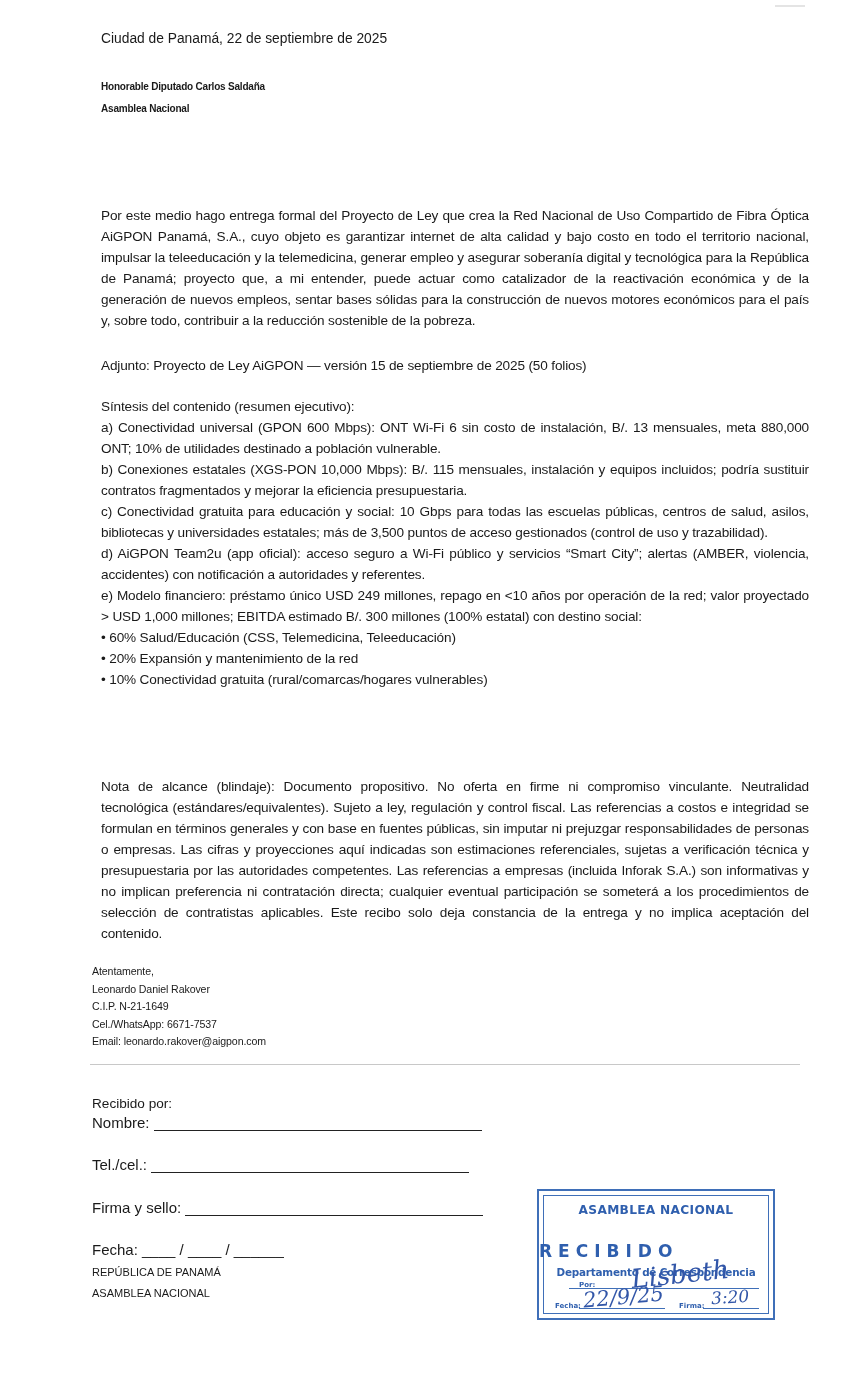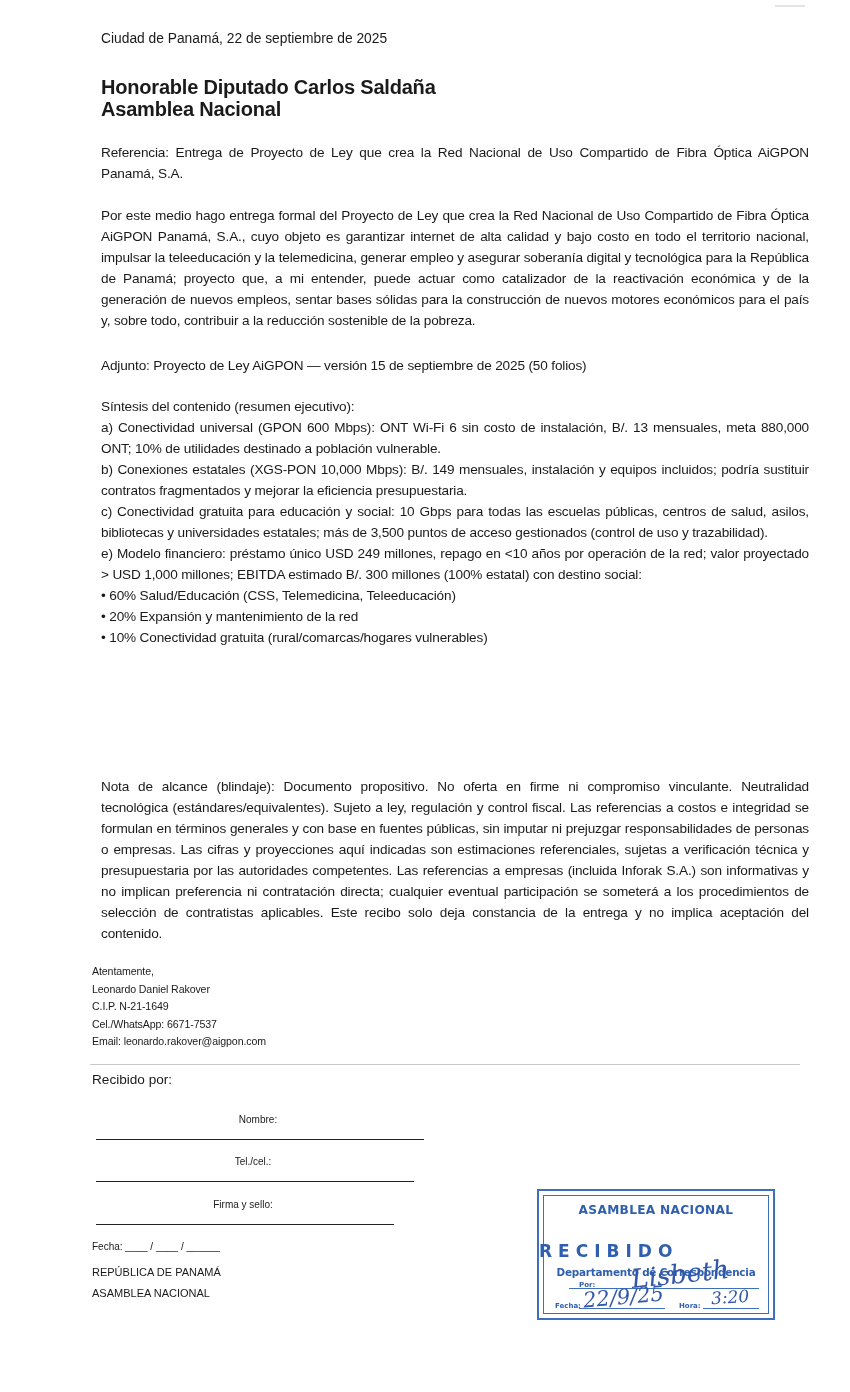--- a/index.html
+++ b/index.html
@@ -5,31 +5,31 @@
     html, body { margin: 0; padding: 0; }
     body {
       width: 850px; height: 1392px; background: #ffffff; position: relative; overflow: hidden;
       font-family: "Liberation Sans", "DejaVu Sans", sans-serif; color: #1a1a1a;
     }
     .page { position: absolute; left: 0; top: 0; width: 850px; height: 1392px; }
     .abs { position: absolute; }
     .body-text { font-size: 13.6px; line-height: 21px; letter-spacing: -0.15px; }
     .just { text-align: justify; text-align-last: left; }
     .date-line { left: 101px; top: 31px; font-size: 13.8px; }
-    .addressee { left: 101px; top: 76px; font-size: 20px; font-weight: bold; line-height: 22px; letter-spacing: -0.2px; }
+    .addressee { left: 101px; top: 76px; font-size: 10px; font-weight: bold; line-height: 22px; letter-spacing: -0.2px; }
     .reference { left: 101px; top: 142px; width: 708px; }
     .intro { left: 101px; top: 205px; width: 708px; }
     .attachment { left: 101px; top: 355px; width: 708px; }
     .synthesis { left: 101px; top: 396px; width: 708px; }
     .synthesis p { margin: 0; }
     .note { left: 101px; top: 776px; width: 708px; }
     .signoff { left: 92px; top: 963px; font-size: 10.6px; line-height: 17.6px; letter-spacing: -0.1px; }
     .separator { left: 90px; top: 1064px; width: 710px; height: 0; border-top: 1px solid #c8c8c8; }
-    .received { left: 92px; top: 1072px; font-size: 13.6px; }
-    .field-row { position: absolute; left: 92px; font-size: 10px; display: flex; align-items: center; flex-direction: column; }
+    .received { left: 92px; top: 1096px; font-size: 13.6px; }
+    .field-row { position: absolute; left: 92px; font-size: 15px; display: flex; align-items: flex-end; }
     .field-line { border-bottom: 1px solid #222; height: 14px; margin-left: 4px; }
     .footer-lines { left: 92px; top: 1262px; font-size: 11px; line-height: 21px; }
     .stamp {
       left: 537px; top: 1189px; width: 238px; height: 131px; border: 2px solid #3f6fb8;
       box-sizing: border-box; color: #2f5fae; font-family: "DejaVu Sans", "Liberation Sans", sans-serif;
     }
     .stamp-inner { position: absolute; left: 4px; top: 4px; right: 4px; bottom: 4px; border: 1px solid #3f6fb8; }
     .stamp-title { position: absolute; left: 0; right: 0; top: 12px; text-align: center; font-weight: bold; font-size: 12.2px; letter-spacing: 0.3px; }
     .stamp-dept { position: absolute; left: 0; right: 0; top: 31px; text-align: center; font-size: 10.4px; font-weight: bold; letter-spacing: -0.2px; margin-top: 44px; }
     .stamp-recibido { position: absolute; left: 0; right: 0; top: 50px; text-align: left; font-size: 17px; font-weight: bold; letter-spacing: 6px; }
@@ -45,31 +45,31 @@
 
   <div class="abs scan-noise"></div>
 
   <div class="abs date-line">Ciudad de Panamá, 22 de septiembre de 2025</div>
 
   <div class="abs addressee">
     <div>Honorable Diputado Carlos Saldaña</div>
     <div>Asamblea Nacional</div>
   </div>
 
-  <div class="abs body-text just reference">Referencia: Entrega de Proyecto de Ley que crea la Red Nacional de Uso Compartido de Fibra Óptica AiGPON Panamá, S.A.</div>
 
   <div class="abs body-text just intro">Por este medio hago entrega formal del Proyecto de Ley que crea la Red Nacional de Uso Compartido de Fibra Óptica AiGPON Panamá, S.A., cuyo objeto es garantizar internet de alta calidad y bajo costo en todo el territorio nacional, impulsar la teleeducación y la telemedicina, generar empleo y asegurar soberanía digital y tecnológica para la República de Panamá; proyecto que, a mi entender, puede actuar como catalizador de la reactivación económica y de la generación de nuevos empleos, sentar bases sólidas para la construcción de nuevos motores económicos para el país y, sobre todo, contribuir a la reducción sostenible de la pobreza.</div>
 
   <div class="abs body-text attachment">Adjunto: Proyecto de Ley AiGPON — versión 15 de septiembre de 2025 (50 folios)</div>
 
   <div class="abs body-text just synthesis">
     <p>Síntesis del contenido (resumen ejecutivo):</p>
     <p>a) Conectividad universal (GPON 600 Mbps): ONT Wi-Fi 6 sin costo de instalación, B/. 13 mensuales, meta 880,000 ONT; 10% de utilidades destinado a población vulnerable.</p>
-    <p>b) Conexiones estatales (XGS-PON 10,000 Mbps): B/. 149 mensuales, instalación y equipos incluidos; podría sustituir contratos fragmentados y mejorar la eficiencia presupuestaria.</p>
+    <p>b) Conexiones estatales (XGS-PON 10,000 Mbps): B/. 115 mensuales, instalación y equipos incluidos; podría sustituir contratos fragmentados y mejorar la eficiencia presupuestaria.</p>
     <p>c) Conectividad gratuita para educación y social: 10 Gbps para todas las escuelas públicas, centros de salud, asilos, bibliotecas y universidades estatales; más de 3,500 puntos de acceso gestionados (control de uso y trazabilidad).</p>
+    <p>d) AiGPON Team2u (app oficial): acceso seguro a Wi-Fi público y servicios “Smart City”; alertas (AMBER, violencia, accidentes) con notificación a autoridades y referentes.</p>
     <p>e) Modelo financiero: préstamo único USD 249 millones, repago en &lt;10 años por operación de la red; valor proyectado &gt; USD 1,000 millones; EBITDA estimado B/. 300 millones (100% estatal) con destino social:</p>
     <p>• 60% Salud/Educación (CSS, Telemedicina, Teleeducación)</p>
     <p>• 20% Expansión y mantenimiento de la red</p>
     <p>• 10% Conectividad gratuita (rural/comarcas/hogares vulnerables)</p>
   </div>
 
   <div class="abs body-text just note">Nota de alcance (blindaje): Documento propositivo. No oferta en firme ni compromiso vinculante. Neutralidad tecnológica (estándares/equivalentes). Sujeto a ley, regulación y control fiscal. Las referencias a costos e integridad se formulan en términos generales y con base en fuentes públicas, sin imputar ni prejuzgar responsabilidades de personas o empresas. Las cifras y proyecciones aquí indicadas son estimaciones referenciales, sujetas a verificación técnica y presupuestaria por las autoridades competentes. Las referencias a empresas (incluida Inforak S.A.) son informativas y no implican preferencia ni contratación directa; cualquier eventual participación se someterá a los procedimientos de selección de contratistas aplicables. Este recibo solo deja constancia de la entrega y no implica aceptación del contenido.</div>
 
   <div class="abs signoff">
     <div>Atentamente,</div>
@@ -111,18 +111,18 @@
     <div class="stamp-recibido">RECIBIDO</div>
 
     <div class="stamp-row" style="left:16px; top:90px;margin-left:24px;">Por:</div>
     <div class="stamp-line" style="left:30px; top:97px; width:190px;"></div>
     <div class="handwriting" style="left:92px; top:68px; font-size:26px; transform:rotate(-6deg);">Lisbeth</div>
 
     <div class="stamp-row" style="left:16px; top:111px;">Fecha:</div>
     <div class="stamp-line" style="left:40px; top:117px; width:86px;"></div>
     <div class="handwriting" style="left:44px; top:94px; font-size:21px; transform:rotate(-5deg);">22/9/25</div>
 
-    <div class="stamp-row" style="left:140px; top:111px;">Hora:</div>
+    <div class="stamp-row" style="left:140px; top:111px;">Firma:</div>
     <div class="stamp-line" style="left:164px; top:117px; width:56px;"></div>
     <div class="handwriting" style="left:172px; top:96px; font-size:17px; transform:rotate(-4deg);">3:20</div>
   </div>
 
 </div>
 
 </body></html>

